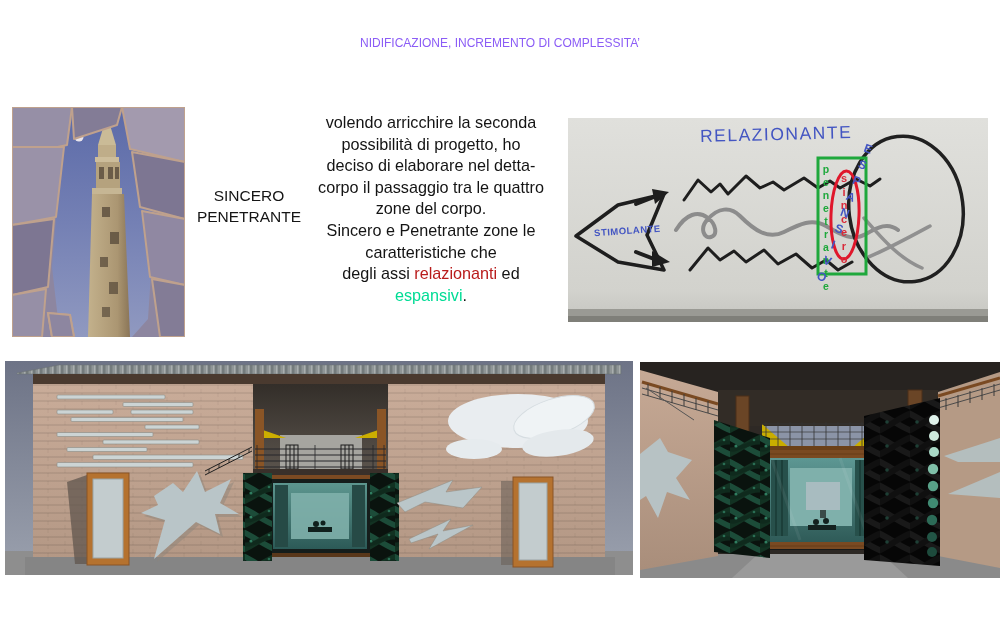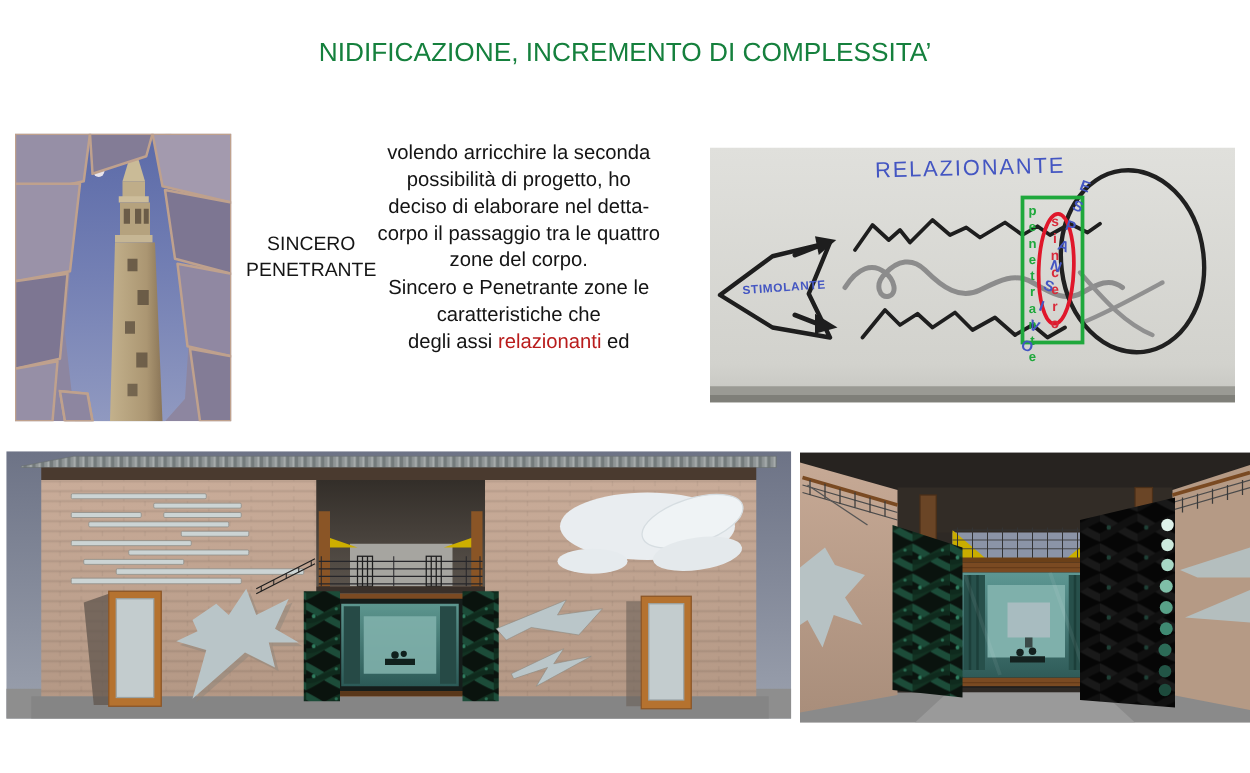--- a/index.html
+++ b/index.html
@@ -1,25 +1,25 @@
 <!DOCTYPE html>
 <html><head>
 <meta charset="utf-8">
 <style>
   html,body{margin:0;padding:0}
   body{width:1000px;height:618px;position:relative;background:#ffffff;
        font-family:"Liberation Sans",sans-serif;overflow:hidden;color:#111}
   .abs{position:absolute}
   
-  .header{left:0;top:32px;width:1000px;text-align:center;line-height:22px;font-size:21px;color:#15803d}
+  .header{left:0;top:32px;width:1000px;text-align:center;line-height:22px;font-size:12px;color:#8b5cf6}
   
   .photo{left:12px;top:107px;width:173px;height:230px}
   .photo svg{display:block}
   .photo-label{left:186px;top:185px;width:126px;text-align:center;font-size:15.5px;line-height:21px;color:#151515}
-  .para{left:284px;top:112px;width:262px;text-align:center;font-size:16.2px;line-height:21.6px;color:#141414}
+  .para{left:300px;top:112px;width:262px;text-align:center;font-size:16.2px;line-height:21.6px;color:#141414}
   .para .w-red{color:#b91c1c}
   .para .w-green{color:#00dc95}
   
   .sketch{left:568px;top:118px;width:420px;height:204px}
   .sketch svg{position:absolute;left:0;top:0}
   .sk-label{position:absolute;font-weight:bold}
   .sk-rel{left:132px;top:6px;font-size:17.5px;letter-spacing:1.5px;color:#4456c2;font-weight:normal;transform:rotate(-1.5deg)}
   .sk-stim{left:26px;top:107px;font-size:9.5px;letter-spacing:.5px;color:#4456c2;transform:rotate(-4deg)}
   .vert{writing-mode:vertical-rl;text-orientation:upright}
   .sk-pen{left:252px;top:45px;height:112px;font-size:10.5px;letter-spacing:1px;color:#1fa83c}
@@ -96,20 +96,21 @@
 
 <div class="abs para">
   <div>volendo arricchire la seconda</div>
   <div>possibilità di progetto, ho</div>
   <div>deciso di elaborare nel detta-</div>
   <div>corpo il passaggio tra le quattro</div>
   <div>zone del corpo.</div>
   <div>Sincero e Penetrante zone le</div>
   <div>caratteristiche che</div>
   <div><span>degli assi </span><span class="w-red">relazionanti</span><span> ed</span></div>
+  <div><span class="w-green">espansivi</span><span>.</span></div>
 </div>
 
 <figure class="abs sketch">
 <svg width="420" height="204" viewBox="0 0 420 204">
   <defs>
     <linearGradient id="paper" x1="0" y1="0" x2="0" y2="1">
       <stop offset="0" stop-color="#e0e0dc"></stop>
           <stop offset="0.85" stop-color="#d2d2cd"></stop>
           <stop offset="1" stop-color="#c4c4bf"></stop>
     </linearGradient>

